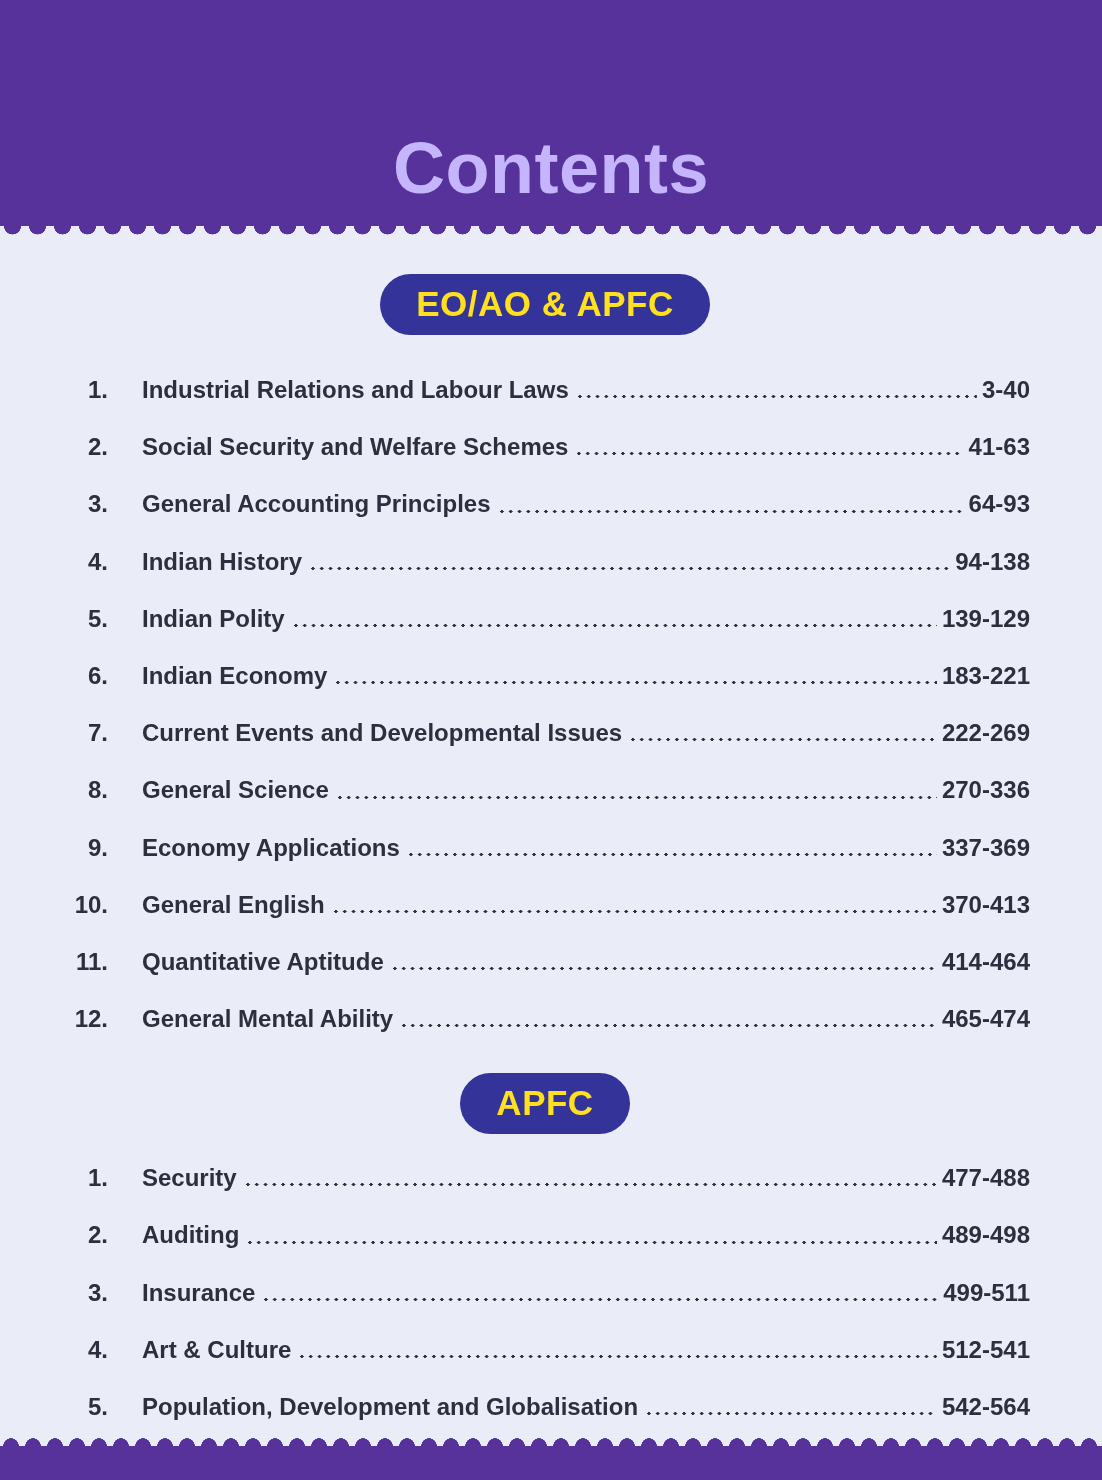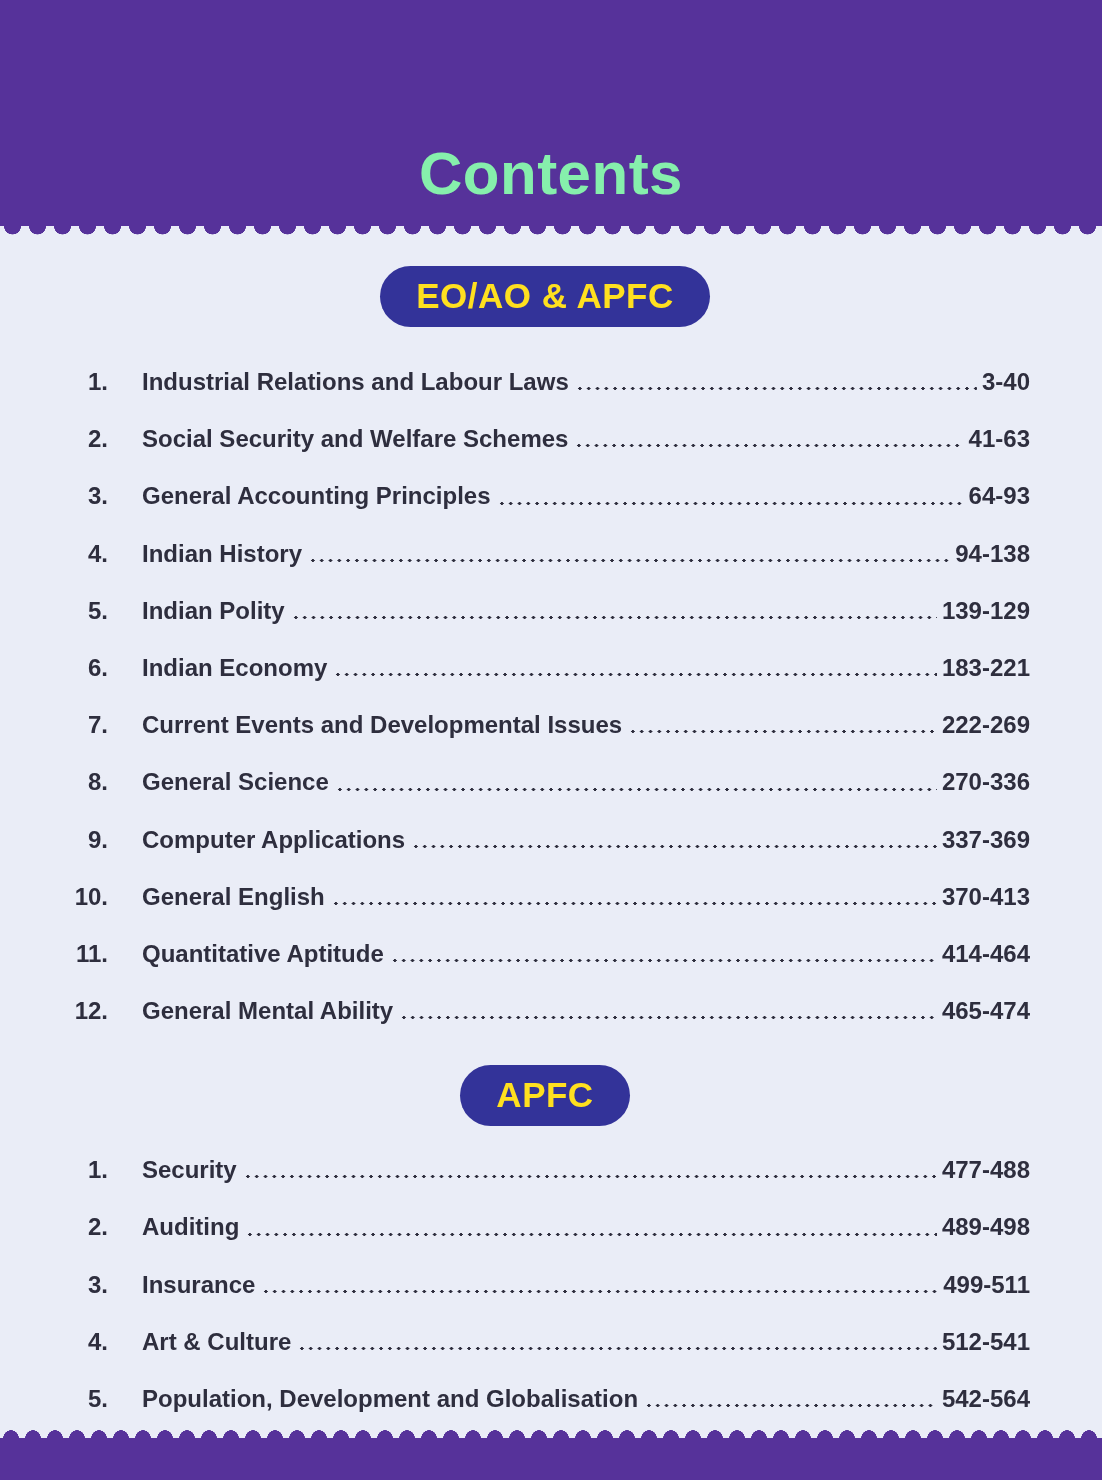--- a/index.html
+++ b/index.html
@@ -22,22 +22,22 @@
   
   .band-top {
     height: 226px;
     background: var(--band-purple);
     display: flex;
     align-items: flex-end;
     justify-content: center;
     padding-bottom: 22px;
   }
   .band-top h1 {
-    color: #86efac;
-    font-size: 60px;
+    color: #c4b5fd;
+    font-size: 72px;
     font-weight: 700;
     letter-spacing: 0.5px;
     line-height: 1;
   }
   
   .scallop-top {
     height: 14px;
     background-image: radial-gradient(circle 12px at 50% 0px, var(--band-purple) 69%, rgba(0,0,0,0) 72%);
     background-size: 25px 14px;
     background-repeat: repeat-x;
@@ -62,21 +62,21 @@
     margin: 0 auto;
     background: var(--badge-bg);
     color: var(--badge-text);
     font-size: 35px;
     font-weight: 700;
     line-height: 1;
     padding: 12px 36px 14px;
     border-radius: 31px;
     letter-spacing: 0.5px;
   }
-  .badge.first { margin-top: 26px; margin-bottom: 42px; }
+  .badge.first { margin-top: 34px; margin-bottom: 42px; }
   .badge.later { margin-top: 42px; margin-bottom: 31px; }
   .toc-list { }
   .toc-row {
     display: flex;
     align-items: flex-end;
     margin-bottom: 32px;
     color: var(--ink);
     font-size: 24px;
     font-weight: 700;
     line-height: 1.05;
@@ -154,21 +154,21 @@
           <span class="pages">222-269</span>
         </div>
         <div class="toc-row">
           <span class="num">8.</span>
           <span class="title">General Science</span>
           <span class="dots"></span>
           <span class="pages">270-336</span>
         </div>
         <div class="toc-row">
           <span class="num">9.</span>
-          <span class="title">Computer Applications</span>
+          <span class="title">Economy Applications</span>
           <span class="dots"></span>
           <span class="pages">337-369</span>
         </div>
         <div class="toc-row">
           <span class="num">10.</span>
           <span class="title">General English</span>
           <span class="dots"></span>
           <span class="pages">370-413</span>
         </div>
         <div class="toc-row">

